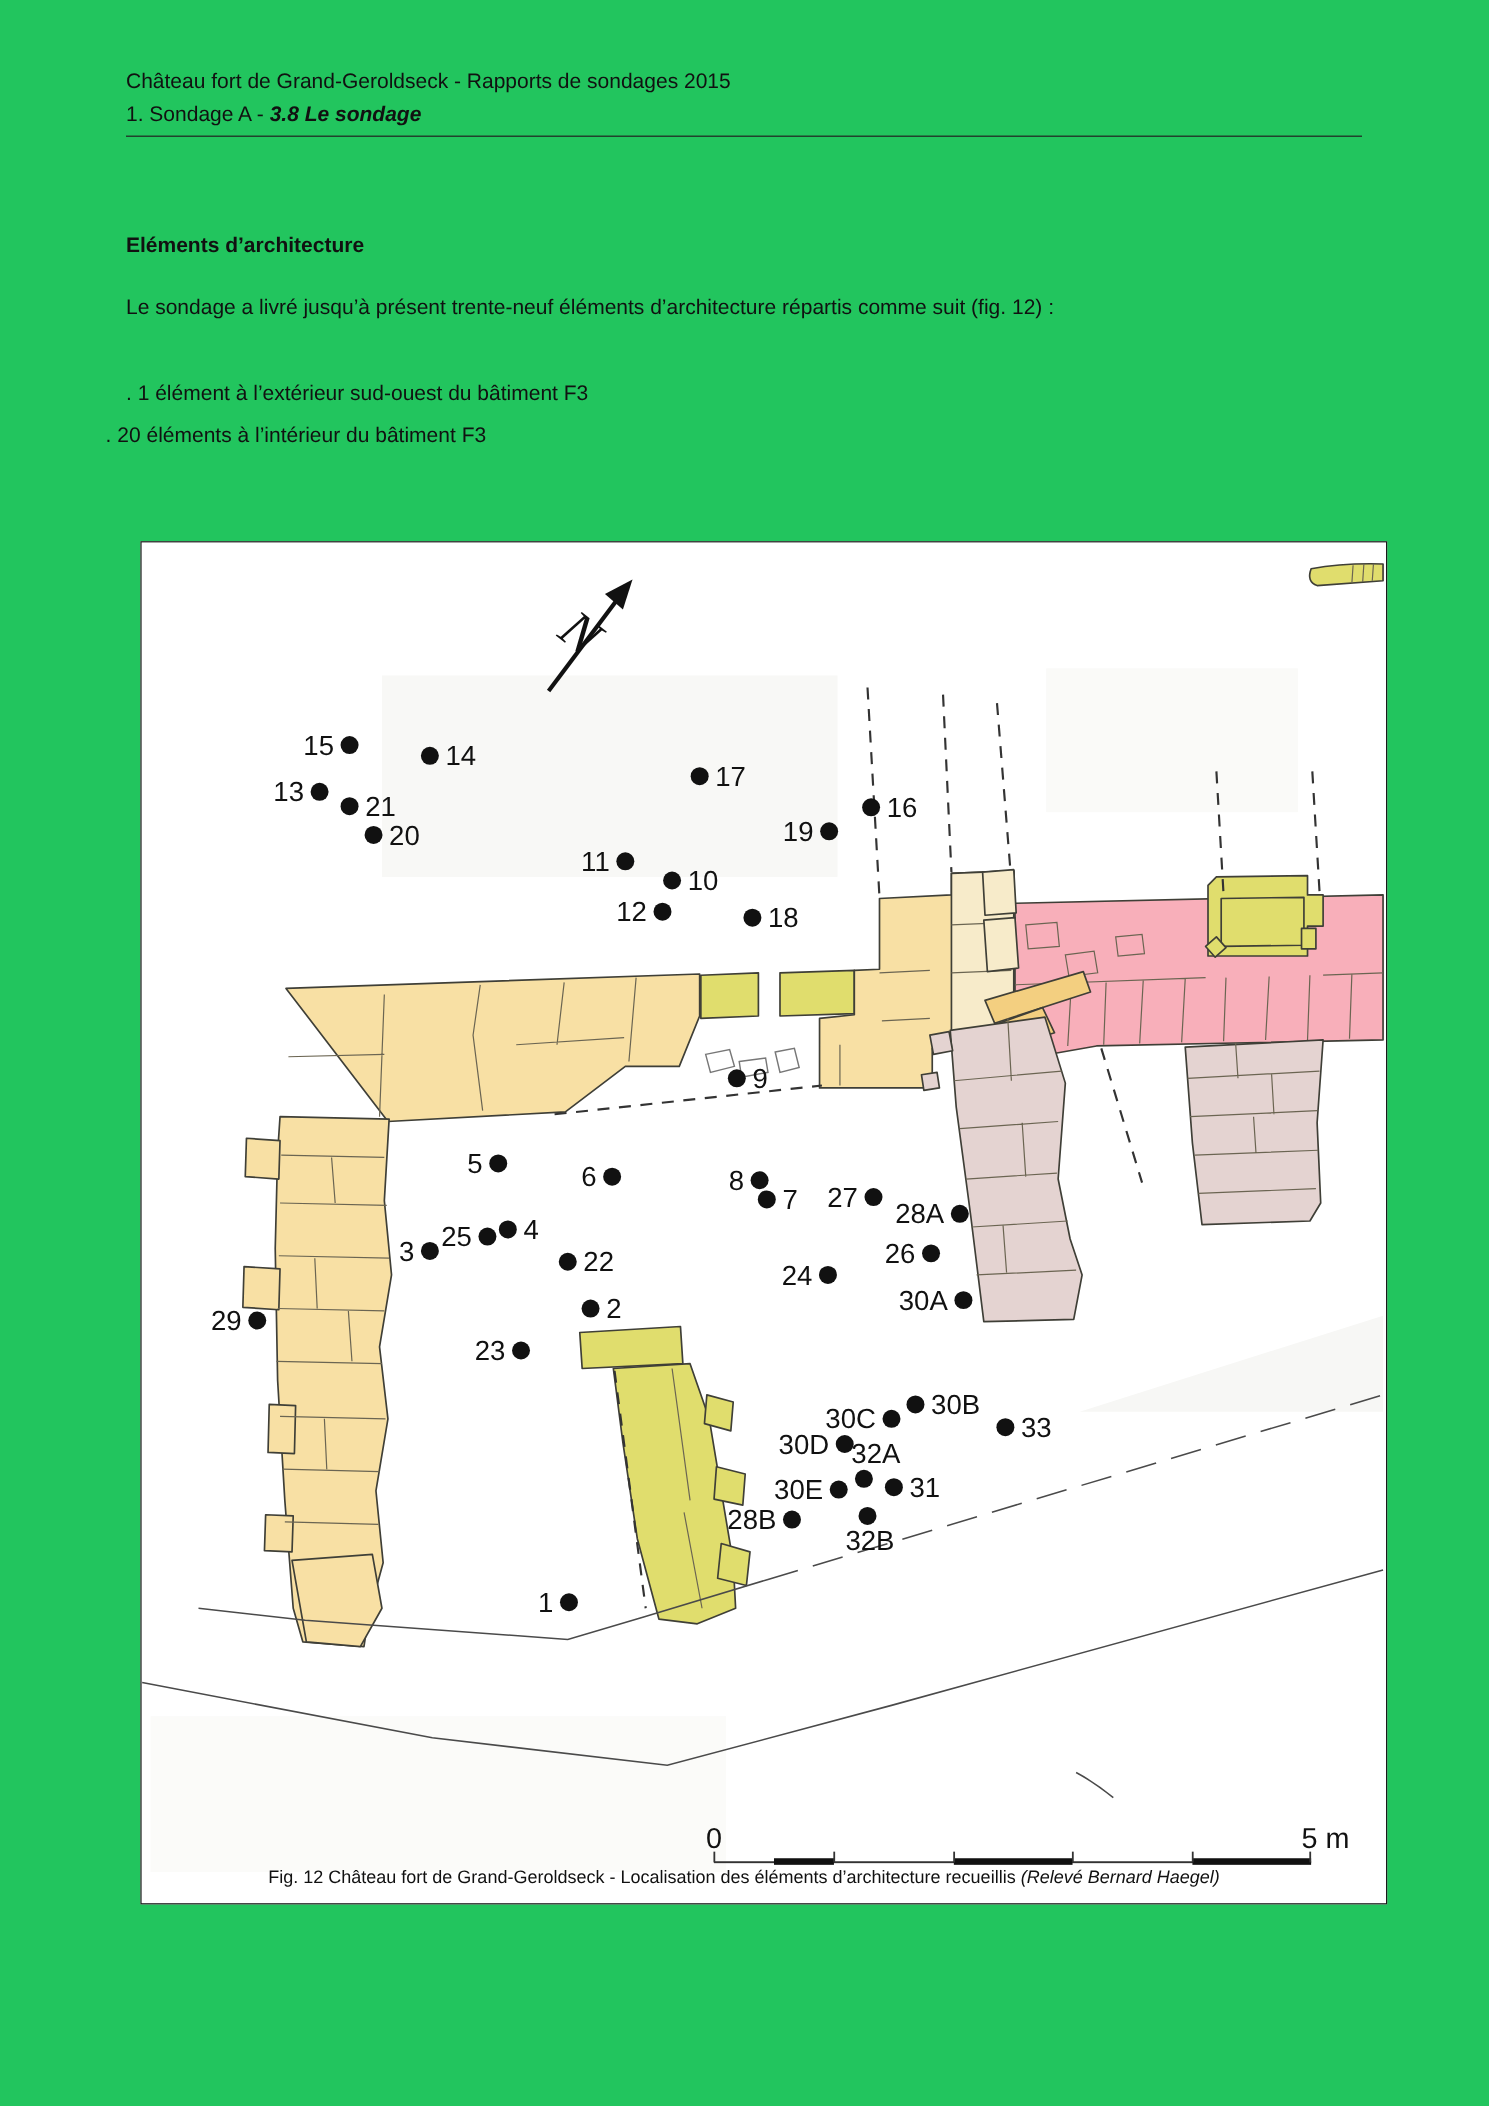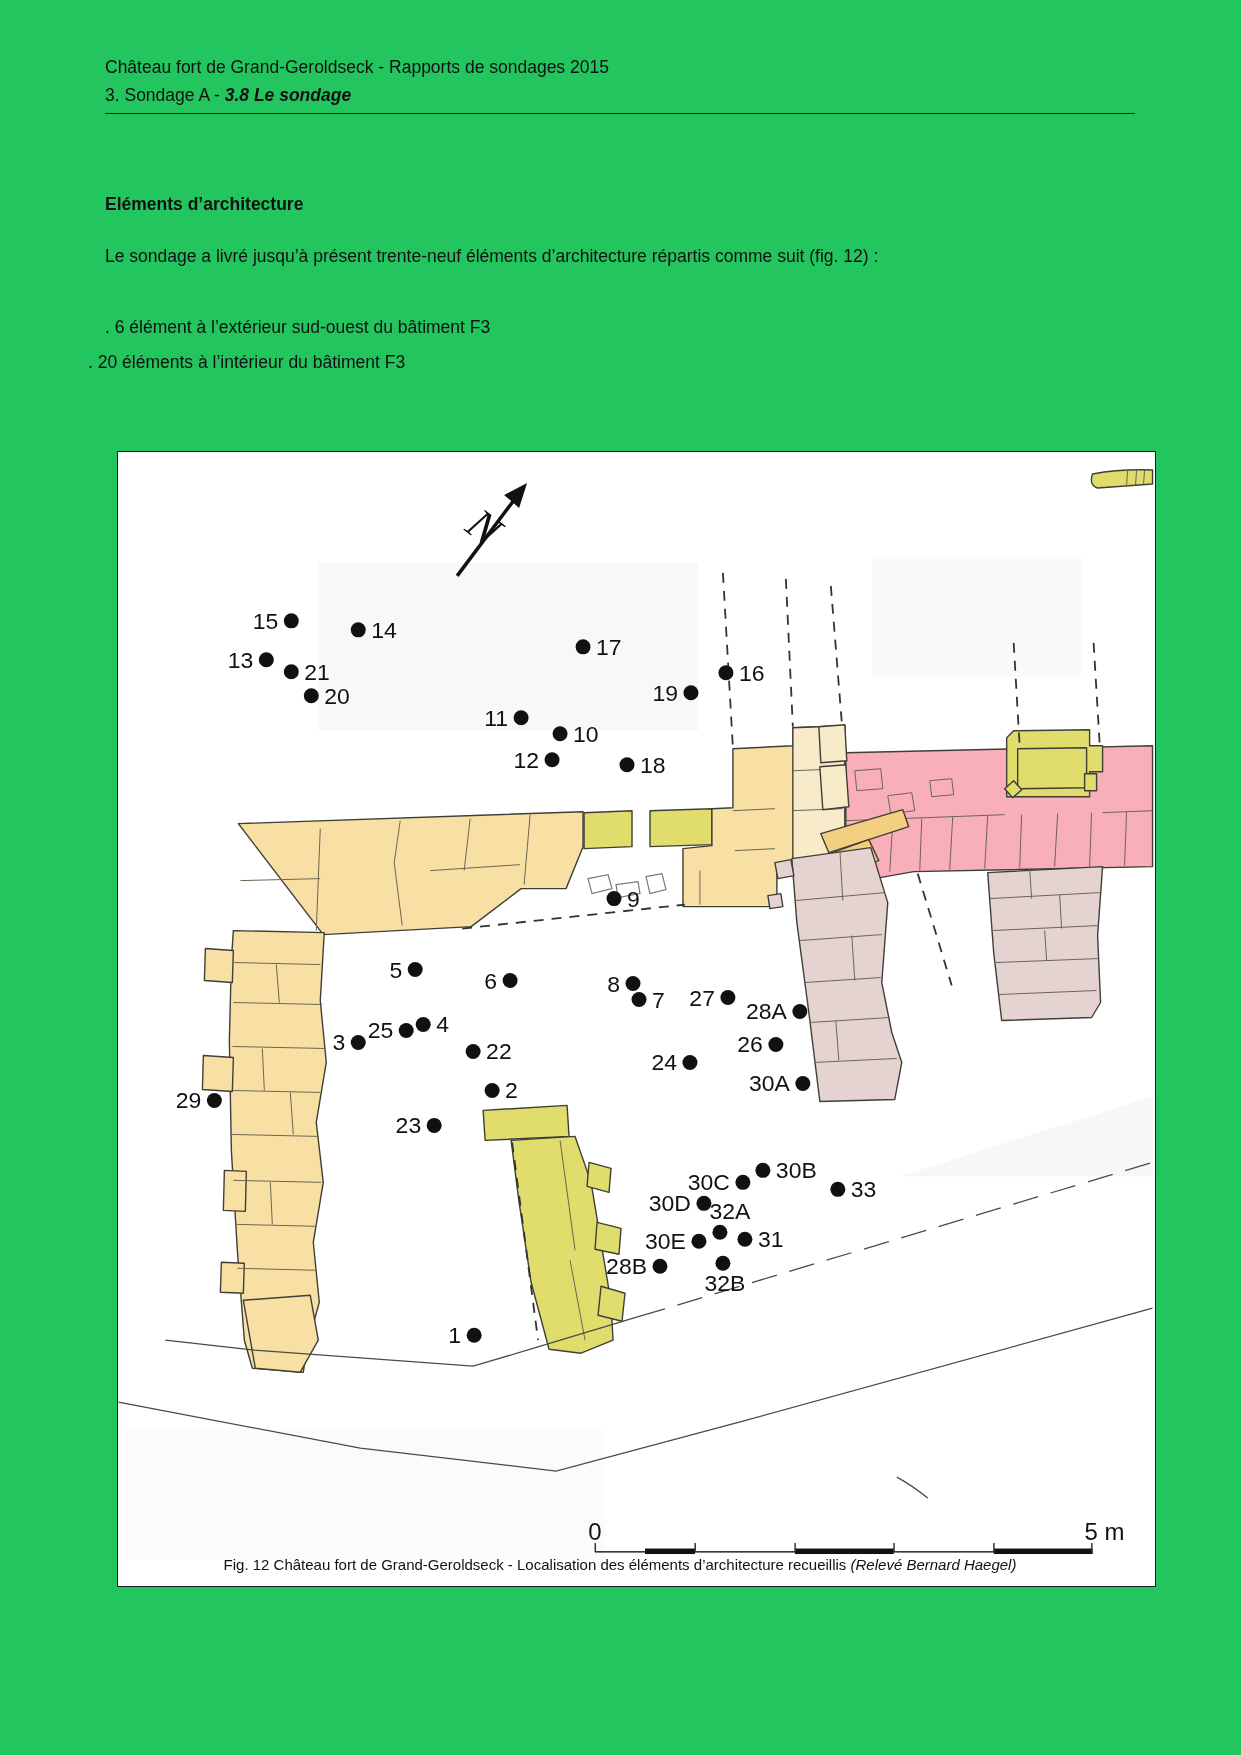--- a/index.html
+++ b/index.html
@@ -30,27 +30,27 @@
   .ptlab{font-size:23px;fill:#111;}
   .sclab{font-size:24px;fill:#111;}
 </style>
 </head>
 <body>
 
 <div class="page">
 
   <div class="abs hdr" style="left:105px;top:55px;">Château fort de Grand-Geroldseck - Rapports de sondages 2015</div>
   <div class="abs hdr" style="left:105px;top:83px;">
-    <span>3. Sondage A - </span><span class="h-bold">3.8 Le sondage</span>
+    <span>1. Sondage A - </span><span class="h-bold">3.8 Le sondage</span>
   </div>
   <div class="abs rule" style="left:105px;top:113px;width:1030px;height:0;"></div>
 
   <div class="abs sect" style="left:105px;top:194px;">Eléments d’architecture</div>
   <div class="abs body-line" style="left:105px;top:246px;">Le sondage a livré jusqu’à présent trente-neuf éléments d’architecture répartis comme suit (fig. 12) :</div>
-  <div class="abs body-line" style="left:105px;top:317px;">. 6 élément à l’extérieur sud-ouest du bâtiment F3</div>
+  <div class="abs body-line" style="left:105px;top:317px;">. 1 élément à l’extérieur sud-ouest du bâtiment F3</div>
   <div class="abs body-line" style="left:88px;top:352px;">. 20 éléments à l’intérieur du bâtiment F3</div>
 
   <div class="abs figbox" style="left:117px;top:451px;width:1037px;height:1134px;">
     <svg width="1037" height="1134" viewBox="118 451 1037 1135" xmlns="http://www.w3.org/2000/svg">
 
       <g>
         <rect x="318" y="562" width="380" height="168" fill="#f8f8f6"></rect>
         <rect x="872" y="556" width="210" height="120" fill="#fafaf8"></rect>
         <path d="M900,1176 L1153,1096 L1153,1176 Z" fill="#f7f7f5"></path>
         <rect x="125" y="1430" width="480" height="130" fill="#fbfbf9"></rect>

